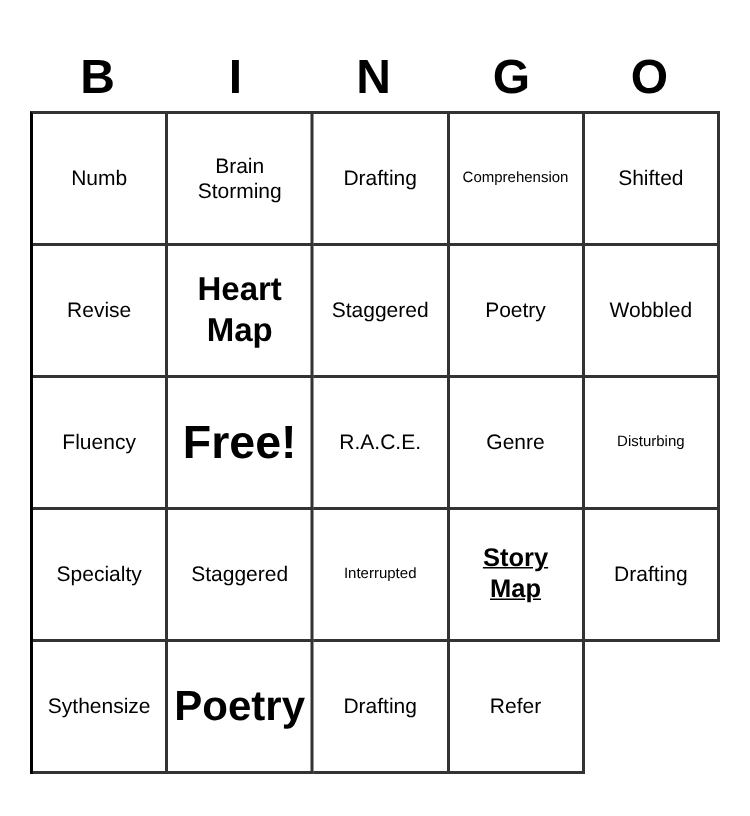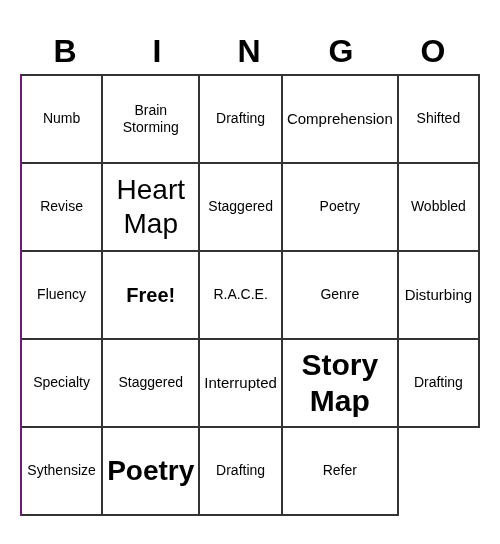--- a/index.html
+++ b/index.html
@@ -32,55 +32,56 @@
     .bingo-header-cell {
       font-size: 32px;
       font-weight: bold;
       padding: 4px 0;
       letter-spacing: 2px;
     }
 
     .bingo-grid {
       display: grid;
       grid-template-columns: repeat(5, 1fr);
-      border-left: 2px solid #701a75;
+      border-left: 2px solid #000000;
       border-top: 2px solid #333;
     }
 
     .bingo-cell {
       border-right: 2px solid #333;
       border-bottom: 2px solid #333;
       min-height: 88px;
       display: flex;
       align-items: center;
       justify-content: center;
       text-align: center;
       padding: 6px 4px;
       font-size: 14px;
       line-height: 1.2;
     }
 
     .bingo-cell.large {
-      font-size: 28px;
-      font-weight: normal;
+      font-size: 22px;
+      font-weight: bold;
     }
 
     .bingo-cell.small {
-      font-size: 15px;
+      font-size: 10px;
     }
 
     .bingo-cell.free {
-      font-size: 20px;
+      font-size: 31px;
       font-weight: bold;
     }
 
     .bingo-cell.story-map {
-      font-size: 30px;
+      font-size: 17px;
       font-weight: bold;
       line-height: 1.2;
+      text-decoration: underline;
     }
 
     .bingo-cell.poetry-cell {
       font-size: 28px;
       font-weight: bold;
     }
   </style>
 </head>
 <body>
 

